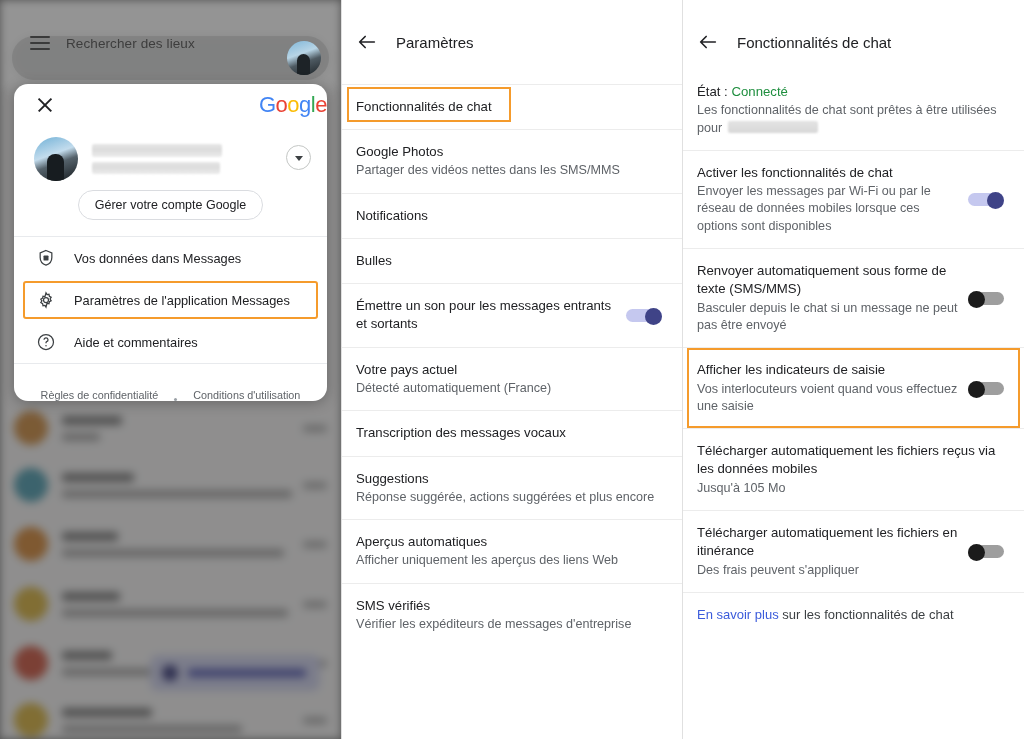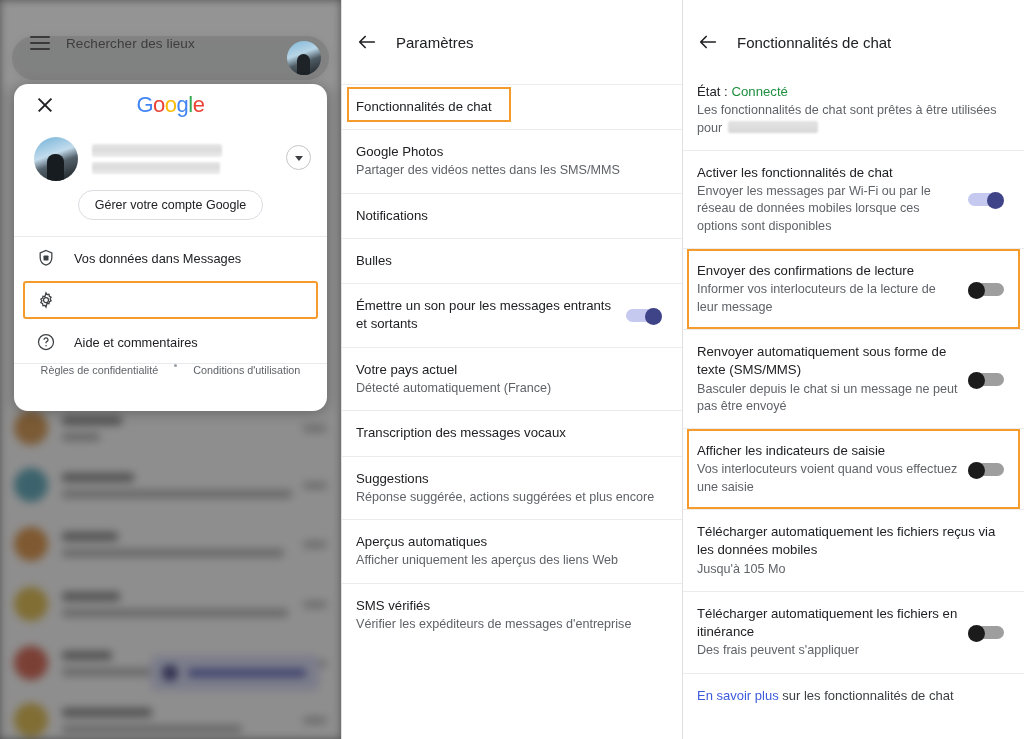--- a/index.html
+++ b/index.html
@@ -86,21 +86,21 @@
   .acct-close {
     position: absolute; left: 22px; top: 12px; width: 18px; height: 18px;
     cursor: pointer;
   }
   .acct-close::before, .acct-close::after {
     content: ""; position: absolute; left: 0; top: 8px; width: 18px; height: 1.8px; background: #202124;
   }
   .acct-close::before { transform: rotate(45deg); }
   .acct-close::after  { transform: rotate(-45deg); }
   .g-logo {
-    position: absolute; left: 0; right: 0; top: 8px; text-align: center;
+    position: absolute; left: 0; right: 0; top: 8px; text-align: right;
     font-size: 22px; font-weight: 500; letter-spacing: -0.5px;
     font-family: "Liberation Sans", sans-serif;
   }
   .g-logo .b { color:#4285F4; } .g-logo .r { color:#EA4335; }
   .g-logo .y { color:#FBBC05; } .g-logo .g { color:#34A853; }
 
   .acct-user { position: relative; height: 62px; display: flex; align-items: center; }
   .acct-avatar {
     width: 44px; height: 44px; border-radius: 50%; margin-left: 20px; position: relative; overflow: hidden;
     background: linear-gradient(160deg,#6fb0d6 0%,#c3dced 40%,#55626b 58%,#161b1f 100%);
@@ -139,21 +139,21 @@
     height: 42px; padding-left: 22px; cursor: pointer;
   }
   .acct-item .ico { width: 20px; height: 20px; flex: 0 0 auto; color: #3c4043; }
   .acct-item .lbl { margin-left: 18px; font-size: 12.8px; color: #202124; }
   .hl-box {
     position: absolute; left: 9px; right: 9px; top: 2px; bottom: 2px;
     border: 2px solid #f59b2c; border-radius: 3px; pointer-events: none;
   }
   .acct-foot {
     border-top: 1px solid #e8eaed;
-    height: 48px; display: flex; align-items: flex-start; justify-content: center; gap: 16px;
+    height: 38px; display: flex; align-items: flex-end; justify-content: center; gap: 16px;
     font-size: 10.8px; color: #5f6368;
   }
   .acct-foot .dot { width: 3px; height: 3px; background: #9aa0a6; border-radius: 50%; }
 
   
   .panel {
     width: 341px; height: 739px; background: #ffffff;
     border-left: 1px solid #e0e0e0;
     overflow: hidden; position: relative;
   }
@@ -316,20 +316,21 @@
         <span class="lbl">Vos données dans Messages</span>
       </div>
 
       <div class="acct-item">
         <span class="ico">
           <svg viewBox="0 0 24 24" width="20" height="20" fill="none" stroke="#3c4043" stroke-width="1.5">
             <circle cx="12" cy="12" r="3"></circle>
             <path d="M12 3.5l1.2 2.1 2.4-.4.5 2.4 2.1 1.2-1.3 2 1.3 2-2.1 1.2-.5 2.4-2.4-.4L12 20.5l-1.2-2.1-2.4.4-.5-2.4L5.8 15l1.3-2-1.3-2 2.1-1.2.5-2.4 2.4.4L12 3.5z"></path>
           </svg>
         </span>
+        <span class="lbl">Paramètres de l'application Messages</span>
         <span class="hl-box"></span>
       </div>
 
       <div class="acct-item">
         <span class="ico">
           <svg viewBox="0 0 24 24" width="20" height="20" fill="none" stroke="#3c4043" stroke-width="1.5">
             <circle cx="12" cy="12" r="9"></circle>
             <path d="M9.6 9.3a2.4 2.4 0 1 1 3.2 2.3c-.6.3-.8.8-.8 1.4v.4"></path>
             <circle cx="12" cy="16.6" r="0.9" fill="#3c4043" stroke="none"></circle>
           </svg>
@@ -448,69 +449,58 @@
       <div class="s-text">
         <div class="s-title">Activer les fonctionnalités de chat</div>
         <div class="s-sub">Envoyer les messages par Wi-Fi ou par le réseau de données mobiles lorsque ces options sont disponibles</div>
       </div>
       <span class="toggle on">
         <span class="track"></span>
         <span class="knob"></span>
       </span>
     </div>
 
-    <div class="s-row">
-      <div class="s-text">
-        <div class="s-title">Envoyer des confirmations de lecture</div>
-        <div class="s-sub">Informer vos interlocuteurs de la lecture de leur message</div>
+
+    <div class="s-row">
+      <div class="s-text">
+        <div class="s-title">Renvoyer automatiquement sous forme de texte (SMS/MMS)</div>
+        <div class="s-sub">Basculer depuis le chat si un message ne peut pas être envoyé</div>
       </div>
       <span class="toggle off">
         <span class="track"></span>
         <span class="knob"></span>
       </span>
-      <span class="hl-row"></span>
-    </div>
-
-    <div class="s-row">
-      <div class="s-text">
-        <div class="s-title">Renvoyer automatiquement sous forme de texte (SMS/MMS)</div>
-        <div class="s-sub">Basculer depuis le chat si un message ne peut pas être envoyé</div>
+    </div>
+
+    <div class="s-row">
+      <div class="s-text">
+        <div class="s-title">Afficher les indicateurs de saisie</div>
+        <div class="s-sub">Vos interlocuteurs voient quand vous effectuez une saisie</div>
       </div>
       <span class="toggle off">
         <span class="track"></span>
         <span class="knob"></span>
       </span>
-    </div>
-
-    <div class="s-row">
-      <div class="s-text">
-        <div class="s-title">Afficher les indicateurs de saisie</div>
-        <div class="s-sub">Vos interlocuteurs voient quand vous effectuez une saisie</div>
+      <span class="hl-row"></span>
+    </div>
+
+    <div class="s-row">
+      <div class="s-text">
+        <div class="s-title">Télécharger automatiquement les fichiers reçus via les données mobiles</div>
+        <div class="s-sub">Jusqu'à 105 Mo</div>
+      </div>
+    </div>
+
+    <div class="s-row">
+      <div class="s-text">
+        <div class="s-title">Télécharger automatiquement les fichiers en itinérance</div>
+        <div class="s-sub">Des frais peuvent s'appliquer</div>
       </div>
       <span class="toggle off">
         <span class="track"></span>
         <span class="knob"></span>
       </span>
-      <span class="hl-row"></span>
-    </div>
-
-    <div class="s-row">
-      <div class="s-text">
-        <div class="s-title">Télécharger automatiquement les fichiers reçus via les données mobiles</div>
-        <div class="s-sub">Jusqu'à 105 Mo</div>
-      </div>
-    </div>
-
-    <div class="s-row">
-      <div class="s-text">
-        <div class="s-title">Télécharger automatiquement les fichiers en itinérance</div>
-        <div class="s-sub">Des frais peuvent s'appliquer</div>
-      </div>
-      <span class="toggle off">
-        <span class="track"></span>
-        <span class="knob"></span>
-      </span>
     </div>
 
     <div class="learn-row"><a href="#">En savoir plus</a><span> sur les fonctionnalités de chat</span></div>
   </div>
 
 </div>
 
 </body></html>

